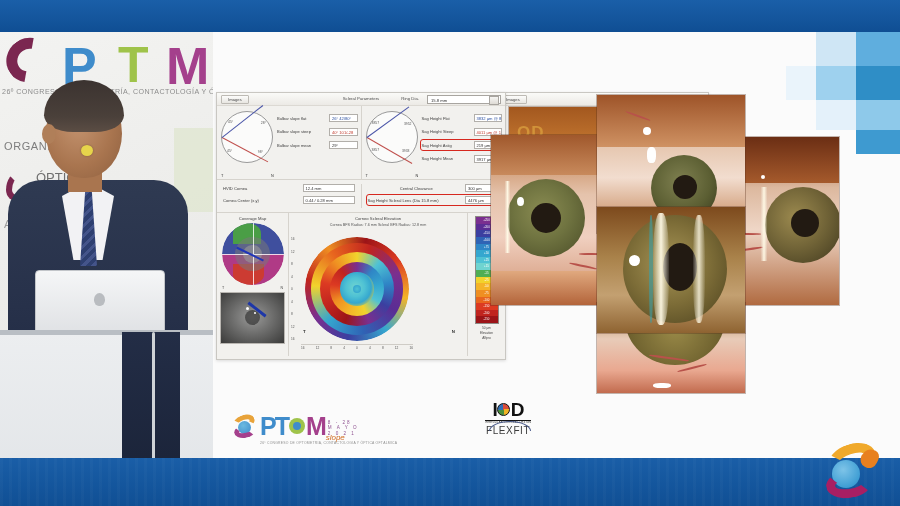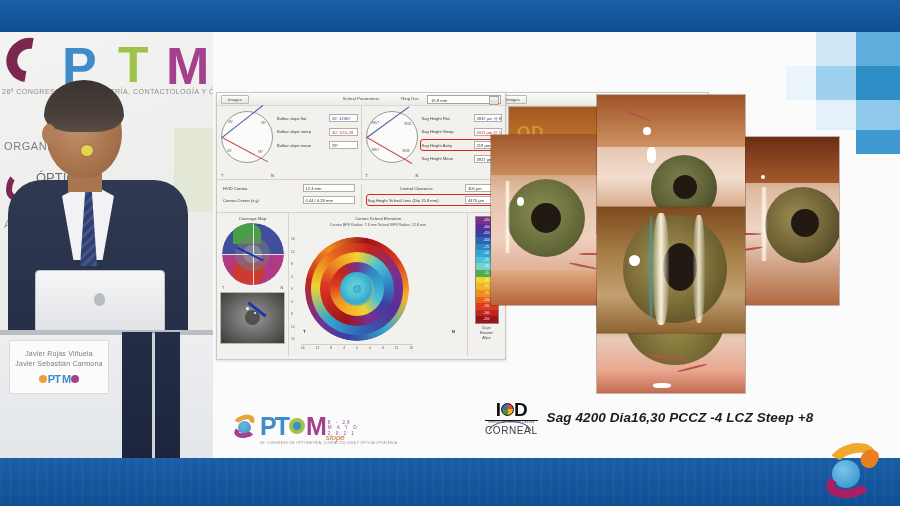--- a/index.html
+++ b/index.html
@@ -271,29 +271,20 @@
     <div class="person-mic"></div>
 
     <div class="laptop">
         <div class="apple"></div>
       </div>
     <div class="desk"></div>
     <div class="desk-edge"></div>
     <div class="trouser"></div>
     <div class="cable"></div>
 
-    <div class="nameplate">
-      <div class="nm">Javier Rojas Viñuela</div>
-      <div class="nm">Javier Sebastián Carmona</div>
-      <div class="np-logo">
-        <span class="np-dot" style="background:#e8a33a"></span>
-        <span class="np-txt" style="color:#3f8ccb">PT M</span>
-        <span class="np-dot" style="background:#a4408c"></span>
-      </div>
-    </div>
   </div>
 
   <div class="slide">
 
     <div class="blue-pix">
       <i style="right:0;top:0;width:44px;height:34px;background:#5faede"></i>
       <i style="right:44px;top:0;width:40px;height:34px;background:#cfe6f5"></i>
       <i style="right:0;top:34px;width:44px;height:34px;background:#2f8ec6"></i>
       <i style="right:44px;top:34px;width:40px;height:34px;background:#9ed1ee"></i>
       <i style="right:84px;top:34px;width:30px;height:34px;background:#eaf4fb"></i>
@@ -591,24 +582,23 @@
     <div class="icd-block">
       <div class="icd-logo">
         <div class="icd-top">
           <span>I</span>
           <span class="icd-o"></span>
           <span>D</span>
         </div>
         <div class="icd-irr">IRREGULAR CORNEAL DESIGN</div>
         <div class="icd-flex">
           <span class="icd-arc"></span>
-          <span>CORNEAL</span>
-        </div>
-      </div>
-      <div class="sag-text">Sag 4200 Dia16,30 PCCZ -4 LCZ Steep +8</div>
+          <span>FLEXFIT</span>
+        </div>
+      </div>
     </div>
   </div>
 
   <div class="bar-bottom"></div>
   <div class="brandmark">
     <span class="bm-y"></span>
     <span class="bm-o"></span>
     <span class="bm-c"></span>
     <span class="bm-m"></span>
   </div>

